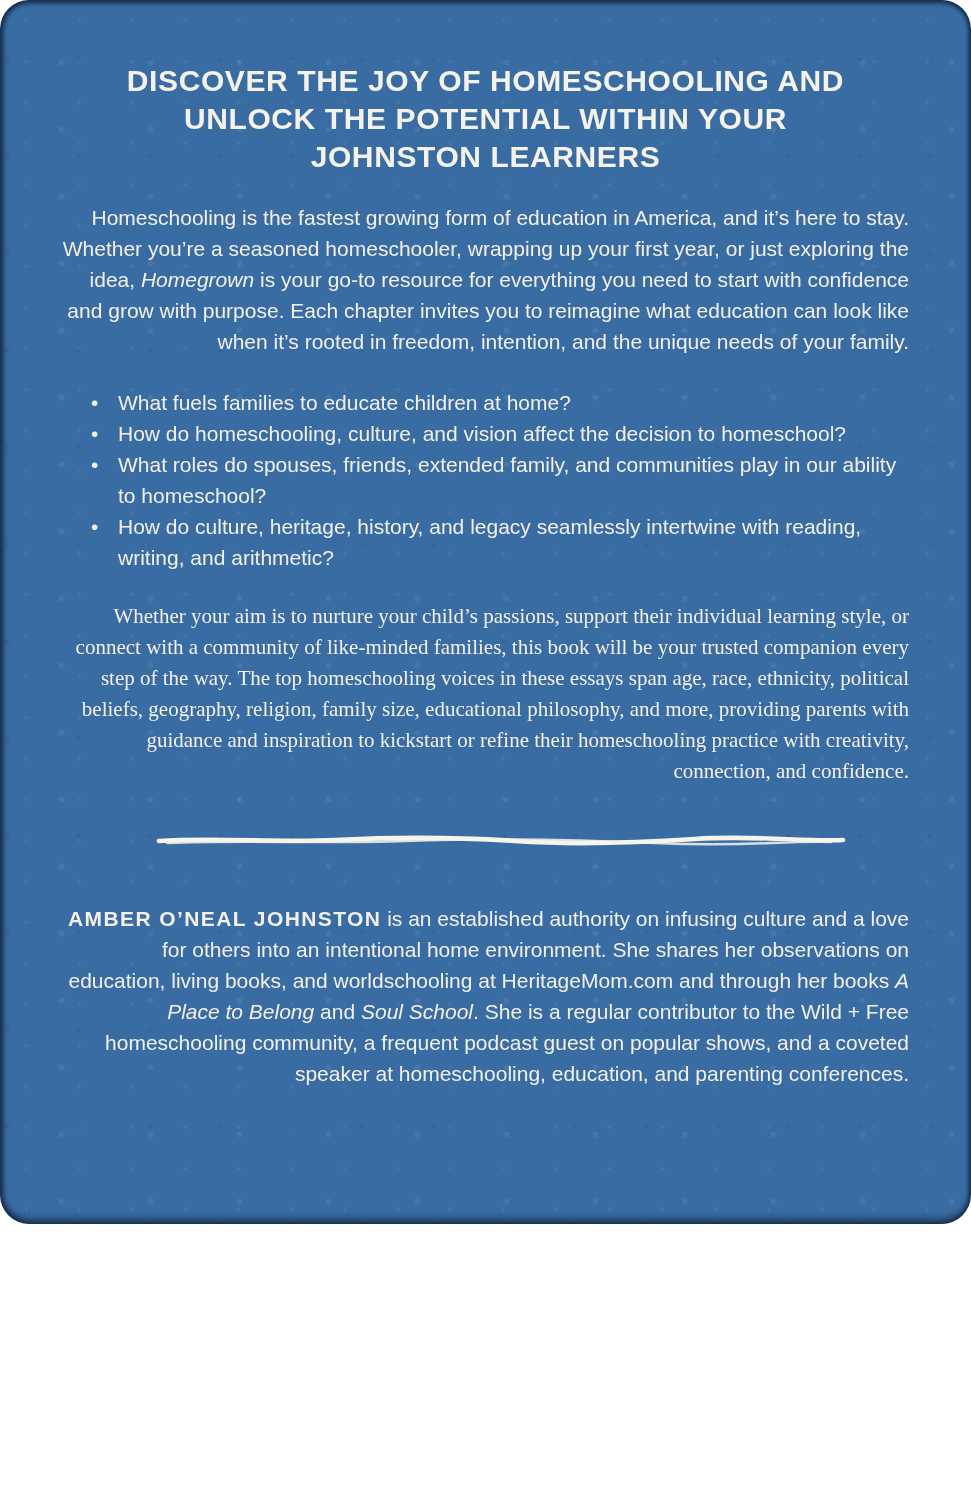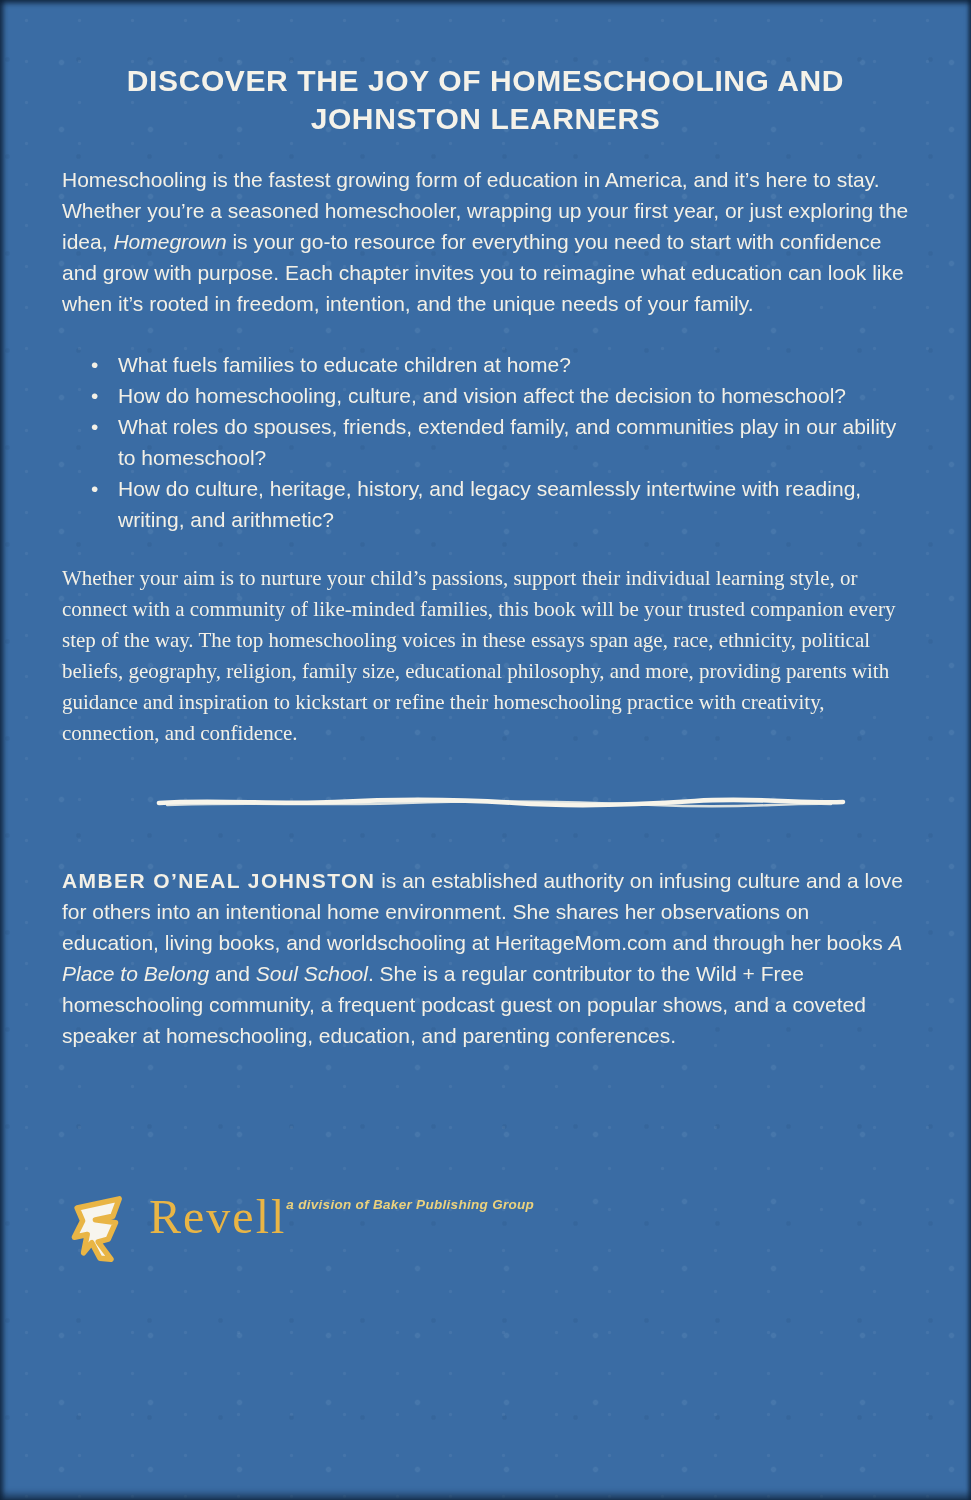--- a/index.html
+++ b/index.html
@@ -1,47 +1,48 @@
 <!DOCTYPE html>
 <html><head>
 <meta charset="utf-8">
 <style>
   html,body{margin:0;padding:0;background:#ffffff;}
   .cover{
     position:relative;
-    width:971px;height:1500px;
+    width:971px;height:1224px;
     box-sizing:border-box;
     background-color:#3a6ca4;
     background-image:
       radial-gradient(circle, rgba(255,255,255,0.055) 1.2px, transparent 2.2px),
       radial-gradient(circle, rgba(180,210,235,0.10) 2px, transparent 3.4px),
       radial-gradient(circle, rgba(20,50,90,0.10) 1.8px, transparent 3px);
     background-size: 53px 41px, 89px 67px, 71px 97px;
     background-position: 0 0, 17px 29px, 43px 11px;
     box-shadow:
       inset 0 4px 4px rgba(8,22,40,.55),
       inset 4px 0 4px rgba(8,22,40,.45),
       inset -3px 0 3px rgba(8,22,40,.35),
       inset 0 -6px 6px rgba(8,22,40,.5);
     font-family:"Liberation Sans", sans-serif;
     color:#f3f0e6;
     overflow:hidden;
+    border-radius:29px;
   }
   .headline{
     margin:62px 70px 0;
     text-align:center;
     font-weight:700;
     font-size:30px;
     line-height:38px;
     letter-spacing:.6px;
     color:#f5f2e9;
   }
   .headline .hline{display:block;white-space:nowrap;}
   .body-text{font-size:21px;line-height:31px;font-weight:400;}
-  .para{margin:32px 62px 0;}
+  .para{margin:32px 62px 0;text-align:right;}
   .intro{margin-top:26px;}
   .collection{margin-top:34px;}
   .closing{margin-top:28px;font-family:Liberation Serif, serif;}
   .italic{font-style:italic;}
   ul.questions{
     margin:30px 62px 11px;
     padding:0 0 0 56px;
     list-style:none;
   }
   ul.questions li{position:relative;}
@@ -78,20 +79,21 @@
     color:#ecd27d;
   }
 </style>
 </head>
 <body>
 
 <div class="cover">
 
   <h1 class="headline">
     <span class="hline">DISCOVER THE JOY OF HOMESCHOOLING AND</span>
+    <span class="hline">UNLOCK THE POTENTIAL WITHIN YOUR</span>
     <span class="hline">JOHNSTON LEARNERS</span>
   </h1>
 
   <p class="para body-text intro"><span>Homeschooling is the fastest growing form of education in America, and it’s here to stay. Whether you’re a seasoned homeschooler, wrapping up your first year, or just exploring the idea, </span><span class="italic">Homegrown</span><span> is your go-to resource for everything you need to start with confidence and grow with purpose. Each chapter invites you to reimagine what education can look like when it’s rooted in freedom, intention, and the unique needs of your family.</span></p>
 
 
   <ul class="questions body-text">
     <li><span>What fuels families to educate children at home?</span></li>
     <li><span>How do homeschooling, culture, and vision affect the decision to homeschool?</span></li>
     <li><span>What roles do spouses, friends, extended family, and communities play in our ability to homeschool?</span></li>

